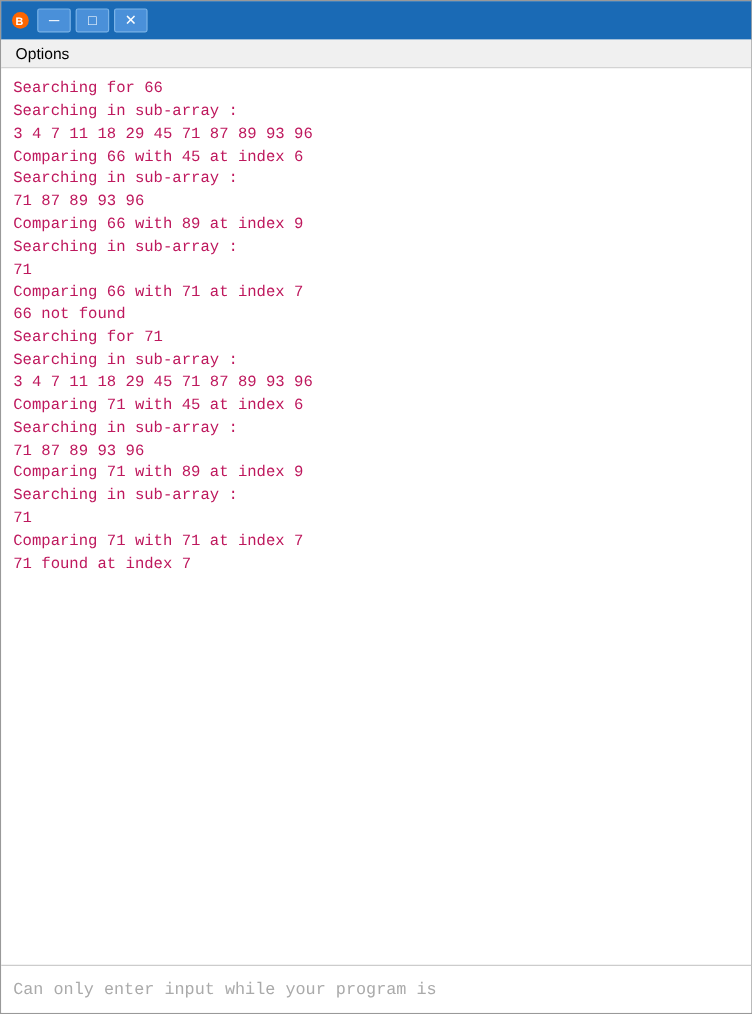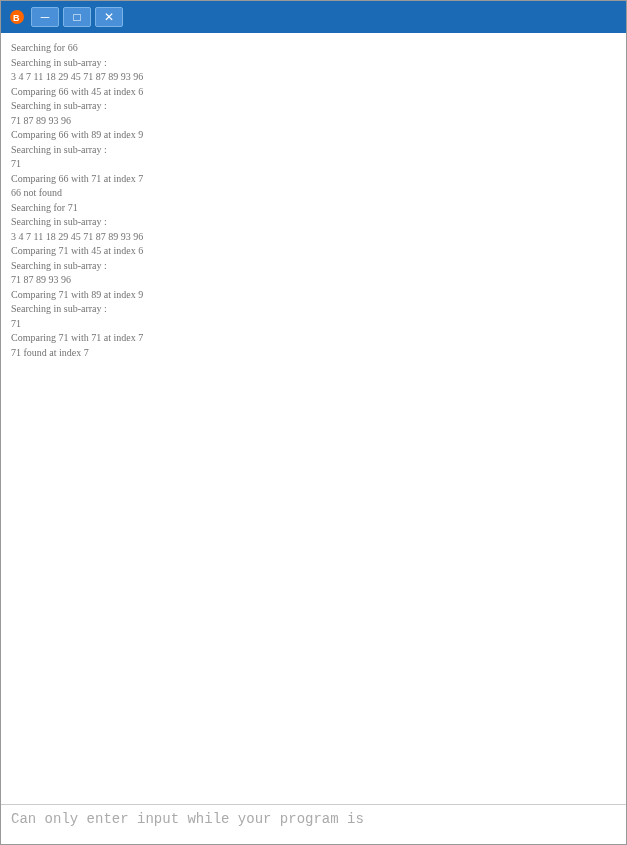--- a/index.html
+++ b/index.html
@@ -88,35 +88,35 @@
 
     .terminal-area {
       flex: 1;
       background: white;
       overflow-y: auto;
       overflow-x: hidden;
       padding: 8px 10px;
     }
 
     .terminal-content {
-      font-family: Liberation Serif, serif;
-      font-size: 10px;
+      font-family: Liberation Mono, monospace;
+      font-size: 13px;
       line-height: 1.45;
-      color: #737373;
+      color: #be185d;
       white-space: pre;
     }
 
     .input-area {
       background: white;
       border-top: 1px solid #ccc;
       padding: 6px 10px;
       height: 40px;
       flex-shrink: 0;
       display: flex;
-      align-items: flex-start;
+      align-items: center;
     }
 
     .input-placeholder {
       font-family: 'Courier New', Courier, monospace;
       font-size: 14px;
       color: #aaa;
     }
   </style>
 </head>
 <body>
@@ -130,20 +130,23 @@
         <text x="4" y="12" font-size="9" fill="white" font-weight="bold">B</text>
       </svg>
     </div>
     <div class="title-bar-controls">
       <div class="title-bar-btn minimize">─</div>
       <div class="title-bar-btn maximize">□</div>
       <div class="title-bar-btn close">✕</div>
     </div>
   </div>
 
+  <div class="menu-bar">
+    <div class="menu-item">Options</div>
+  </div>
 
   <div class="terminal-area">
     <div class="terminal-content" id="terminal-lines">Searching for 66
 Searching in sub-array :
 3 4 7 11 18 29 45 71 87 89 93 96
 Comparing 66 with 45 at index 6
 Searching in sub-array :
 71 87 89 93 96
 Comparing 66 with 89 at index 9
 Searching in sub-array :

